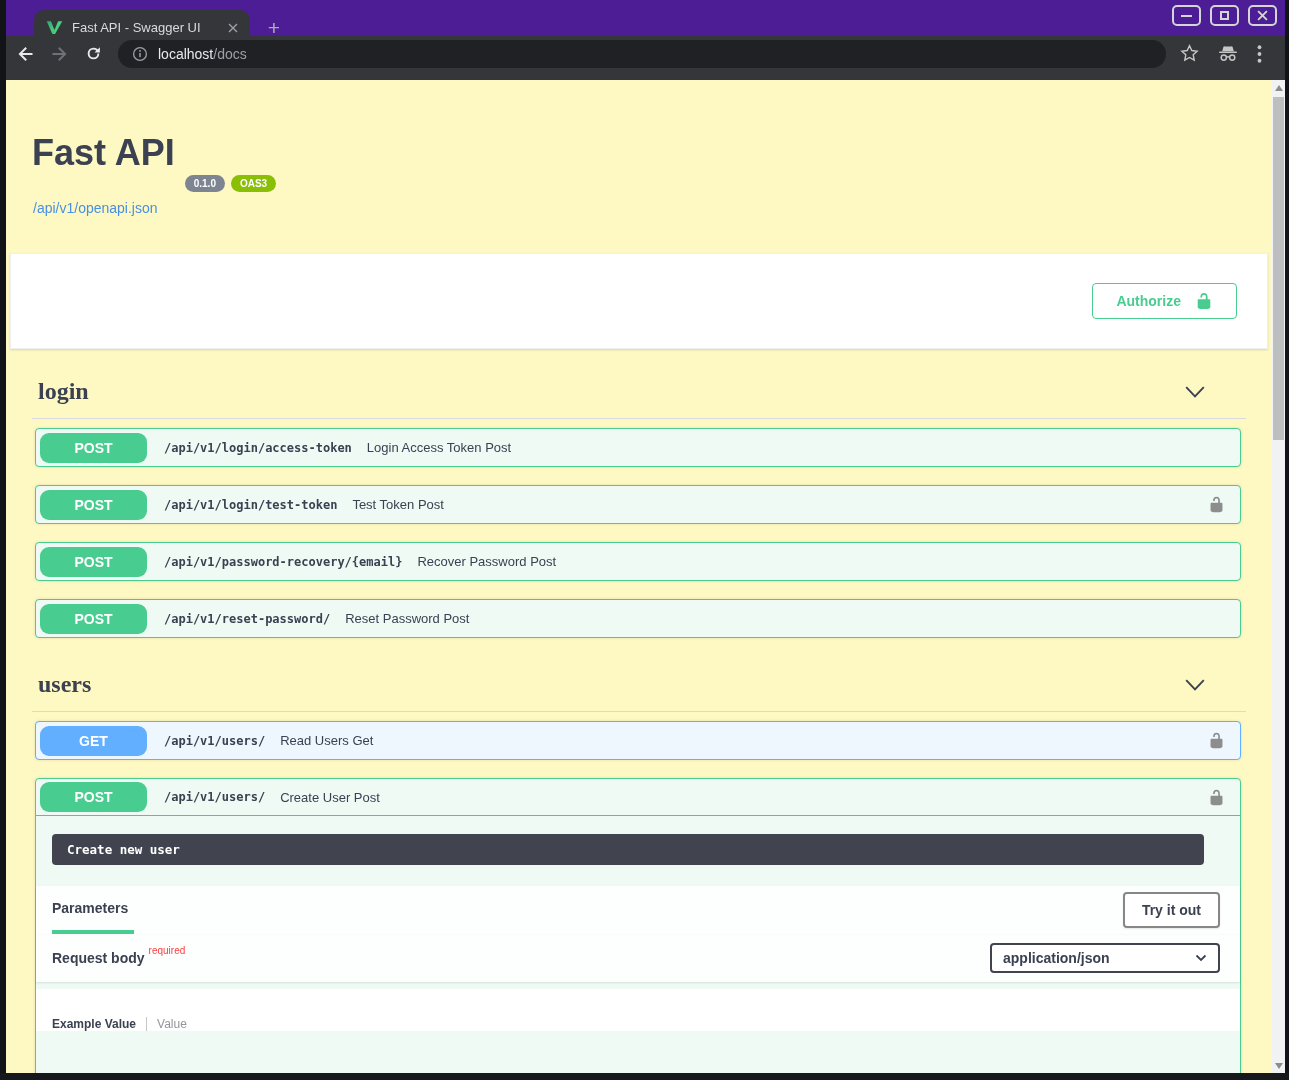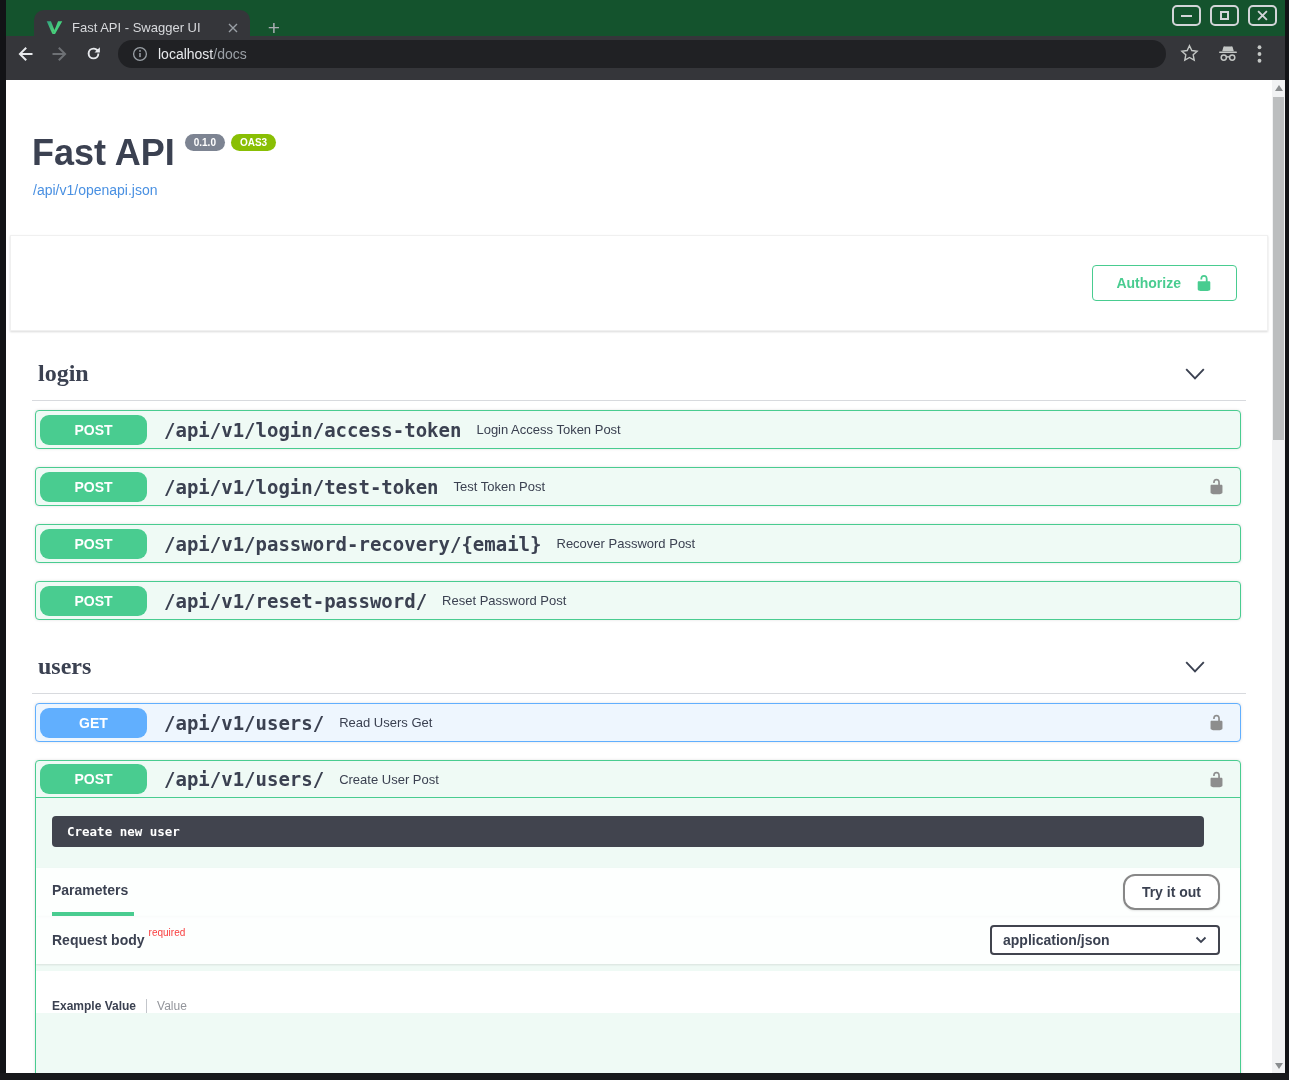--- a/index.html
+++ b/index.html
@@ -7,21 +7,21 @@
               font-family:"Liberation Sans", sans-serif; }
   .window { position:relative; width:1289px; height:1080px; background:#35363a; }
 
   
   .edge { position:absolute; background:#121316; z-index:40; }
   .edge-left { left:0; top:0; width:6px; height:100%; }
   .edge-right { right:0; top:0; width:4px; height:100%; }
   .edge-bottom { left:0; bottom:0; width:100%; height:7px; background:#17181b; }
 
   
-  .titlebar { position:absolute; left:0; top:0; width:100%; height:60px; background:#14532d; }
+  .titlebar { position:absolute; left:0; top:0; width:100%; height:60px; background:#4c1d95; }
   .tab { position:absolute; left:34px; top:10px; width:216px; height:35px; background:#35363a;
          border-radius:10px 10px 0 0; display:flex; align-items:center; padding:0 8px 0 12px; }
   .tab-title { color:#d8dadd; font-size:13px; flex:1; margin-left:9px; white-space:nowrap;
                overflow:hidden; }
   .tab-close { width:18px; height:18px; display:grid; place-items:center; border-radius:50%; }
   .newtab { position:absolute; left:260px; top:14px; width:28px; height:28px; color:#a9adb2;
             font-size:21px; font-weight:400; display:grid; place-items:center; }
   .wincontrols { position:absolute; right:12px; top:5px; display:flex; gap:9px; }
   .winbtn { width:29px; height:21px; border:2px solid #d3d5d8; border-radius:5px;
             display:grid; place-items:center; color:#d3d5d8; }
@@ -32,39 +32,39 @@
   .toolbar { position:absolute; left:6px; top:36px; right:4px; height:35px; background:#35363a;
              display:flex; align-items:center; }
   .nav-ic { width:30px; height:30px; display:grid; place-items:center; margin-left:4px; }
   .urlbar { height:28px; flex:1; margin:0 14px 0 10px; max-width:1048px; background:#202124;
             border-radius:14px; display:flex; align-items:center; padding:0 14px; }
   .url-host { color:#e8eaed; font-size:14px; margin-left:10px; }
   .url-path { color:#9aa0a6; font-size:14px; }
   .tool-right { display:flex; align-items:center; gap:18px; margin-right:14px; }
 
   
-  .viewport { position:absolute; left:6px; top:80px; right:4px; bottom:7px; background:#ffffff;
+  .viewport { position:absolute; left:6px; top:80px; right:4px; bottom:7px; background:#fef9c3;
               overflow:hidden; }
   .page { position:absolute; left:0; top:0; right:13px; bottom:0; overflow:hidden; }
 
   
   .scrollbar { position:absolute; right:0; top:0; width:13px; height:100%; background:#f1f2f3; }
   .sb-btn { position:absolute; left:0; width:13px; height:15px; display:grid; place-items:center; }
   .sb-up { top:0; } .sb-down { bottom:0; }
   .tri-up { width:0; height:0; border-left:4px solid transparent; border-right:4px solid transparent;
             border-bottom:6px solid #8a8d8f; }
   .tri-down { width:0; height:0; border-left:4px solid transparent; border-right:4px solid transparent;
             border-top:6px solid #8a8d8f; }
   .sb-thumb { position:absolute; left:1px; top:17px; width:11px; height:343px; background:#bcbebf; }
 
   
   .info { padding:52px 0 0 26px; }
   .api-title { font-size:36px; font-weight:700; color:#3b4151; display:flex; align-items:flex-start; }
   .badges { display:flex; gap:6px; margin:2px 0 0 10px; }
-  .pill { font-size:10px; font-weight:700; color:#fff; border-radius:50px; padding:3px 9px; }
+  .pill { font-size:10px; font-weight:700; color:#fff; border-radius:50px; padding:3px 9px;margin-top:41px; }
   .pill-version { background:#7d8492; }
   .pill-oas { background:#89bf04; }
   .spec-link { display:inline-block; margin:8px 0 0 1px; font-size:14px; color:#4990e2;
                text-decoration:none; }
 
   
   .scheme-container { margin:36px 4px 0 4px; background:#fff; border:1px solid #f0f0f0;
                       box-shadow:0 1px 2px 0 rgba(0,0,0,.15); padding:29px 30px; display:flex;
                       justify-content:flex-end; }
   .authorize-btn { display:flex; align-items:center; gap:14px; padding:8px 23px;
@@ -82,35 +82,35 @@
              box-shadow:0 0 3px rgba(0,0,0,.12); }
   .opblock.post { background:#effaf5; border-color:#49cc90; }
   .opblock.get  { background:#eef6fe; border-color:#61affe; }
   .op-summary { display:flex; align-items:center; padding:4px; height:37px; }
   .opblock.is-open > .op-summary { border-bottom:1px solid #49cc90; }
   .method-badge { min-width:107px; text-align:center; padding:7px 0; border-radius:9px;
                   color:#fff; font-weight:700; font-size:14px; }
   .post .method-badge { background:#49cc90; }
   .get  .method-badge { background:#61affe; }
   .op-path { font-family:"DejaVu Sans Mono","Liberation Mono",monospace; font-weight:700;
-             font-size:19px; color:#3b4151; margin-left:17px; }
+             font-size:12px; color:#3b4151; margin-left:17px; }
   .op-summ-text { font-size:13px; color:#3b4151; margin-left:15px; }
   .op-lock { margin-left:auto; margin-right:11px; display:grid; place-items:center; }
 
   
   .op-body { padding-bottom:80px; }
   .op-desc { margin:18px 36px 0 16px; background:#41444e; border-radius:4px; padding:8px 15px;
              color:#fff; font-family:"DejaVu Sans Mono","Liberation Mono",monospace;
              font-size:12.5px; font-weight:700; }
   .sec-header { margin-top:21px; background:rgba(255,255,255,.85); height:48px;
                 box-shadow:0 1px 2px rgba(0,0,0,.1); display:flex; justify-content:space-between;
                 align-items:center; padding:0 20px 0 16px; }
   .params-title { height:100%; display:flex; align-items:center; font-size:14px; font-weight:700;
                   color:#3b4151; border-bottom:4px solid #49cc90; padding-right:6px; }
-  .tryout-btn { padding:8px 17px; border:2px solid #878787; border-radius:12px; background:#fff;
+  .tryout-btn { padding:8px 17px; border:2px solid #878787; border-radius:4px; background:#fff;
                 font-size:14px; font-weight:700; color:#3b4151; box-shadow:0 1px 2px rgba(0,0,0,.1); }
   .params-content { background:#fff; padding:18px 16px; font-size:14px; color:#3b4151;
                     box-shadow:0 1px 2px rgba(0,0,0,.08); margin-bottom:4px; min-height:50px; }
   .reqbody-title { font-size:14px; font-weight:700; color:#3b4151; }
   .required-star { font-size:10px; color:#f93e3e; vertical-align:top; position:relative; top:-4px;
                    margin-left:4px; }
   .media-select { width:230px; height:30px; border:2px solid #41444e; border-radius:4px;
                   background:#fff; display:flex; align-items:center; justify-content:space-between;
                   padding:0 11px; font-size:14px; font-weight:700; color:#3b4151; }
   .model-content { margin-top:7px; background:#fff; padding:28px 16px 0 16px; }

